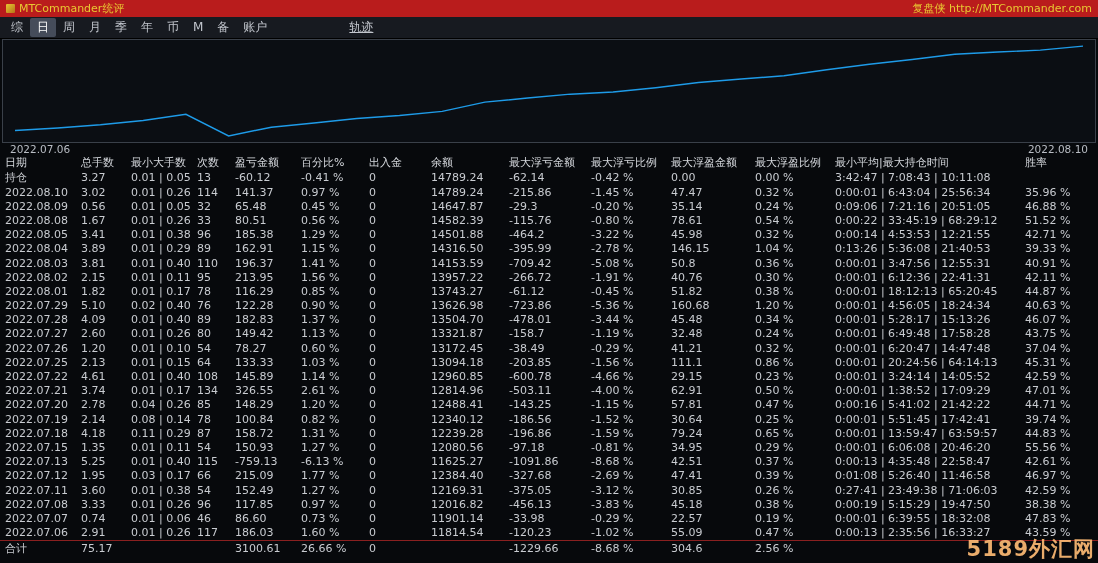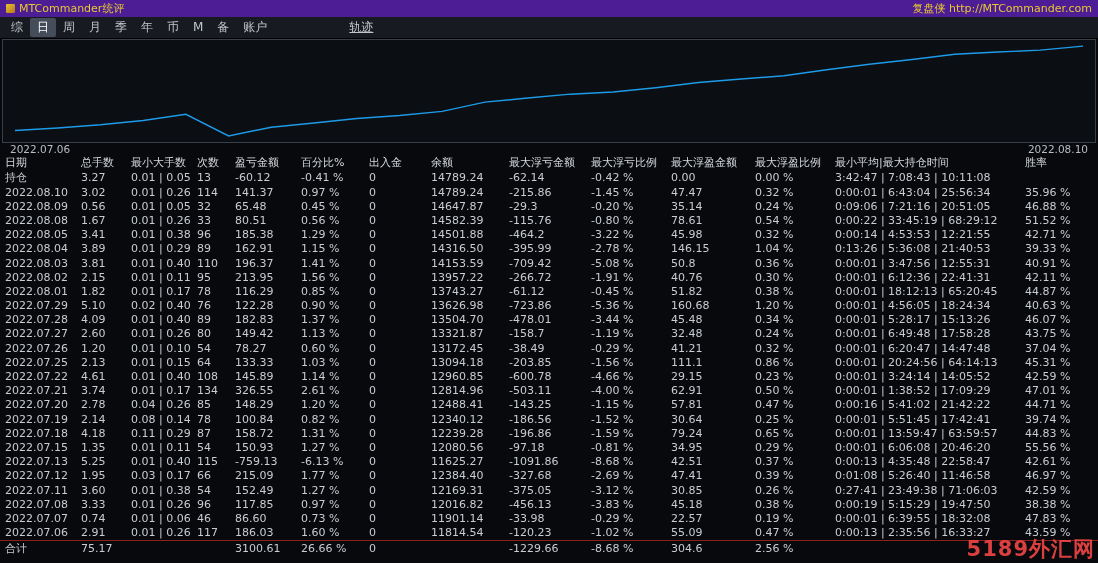--- a/index.html
+++ b/index.html
@@ -2,41 +2,41 @@
 <html><head>
 <meta charset="utf-8">
 <style>
   html,body{margin:0;padding:0;}
   body{
     position:relative;
     width:1098px;height:563px;overflow:hidden;
     background:#07090c;
     font-family:"DejaVu Sans","Liberation Sans",sans-serif;
   }
-  .titlebar{height:17px;background:#4c1d95;display:flex;justify-content:space-between;align-items:center;padding:0 6px;}
+  .titlebar{height:17px;background:#b91c1c;display:flex;justify-content:space-between;align-items:center;padding:0 6px;}
   .tb-left{display:flex;align-items:center;}
   .app-icon{width:9px;height:9px;background:linear-gradient(135deg,#e8c832,#b57218);display:inline-block;margin-right:4px;border-radius:1px;}
   .tb-title,.tb-right{color:#e8c832;font-size:11px;line-height:17px;white-space:nowrap;}
   .menubar{height:21px;background:#171a20;display:flex;align-items:center;padding:0 4px;border-bottom:1px solid #000;}
   .menu-item{color:#c2c6cd;font-size:12px;line-height:17px;padding:1px 7px;cursor:default;white-space:nowrap;}
   .menu-item.selected{background:#454c5a;color:#ffffff;border-radius:2px;}
   .menu-item.gap{margin-left:68px;text-decoration:underline;}
   .chart{height:102px;margin:0 2px;border:1px solid #3a4049;background:#0b0e13;}
   .chart svg{display:block;width:100%;height:100%;}
   .axis-row{display:flex;justify-content:space-between;padding:0 10px;height:12px;}
   .axis-row span{color:#b9bdc4;font-size:10.5px;line-height:12px;}
   table.stats{border-collapse:collapse;table-layout:fixed;width:1098px;}
   .stats th{color:#d5d8dd;font-size:11px;font-weight:normal;text-align:left;padding:0 0 0 5px;height:14.2px;white-space:nowrap;overflow:hidden;margin-top:28px;}
   .stats td{font-size:11px;padding:0 0 0 5px;height:14.2px;white-space:nowrap;overflow:hidden;color:#c9ccd1;}
   .c-green{color:#00a651;}
   .c-red{color:#e0514b;}
   .c-time{color:#4090d8;}
   .c-txt{color:#c9ccd1;}
   tr.total td{border-top:1px solid #8a2020;}
-  .watermark{position:absolute;right:3px;bottom:0;font-size:21px;font-weight:bold;color:#ef4444;opacity:.92;letter-spacing:1px;}
+  .watermark{position:absolute;right:3px;bottom:0;font-size:21px;font-weight:bold;color:#fdba74;opacity:.92;letter-spacing:1px;}
 </style>
 </head>
 <body>
 
 <div class="titlebar">
   <div class="tb-left">
     <span class="app-icon"></span>
     <span class="tb-title">MTCommander统评</span>
   </div>
   <span class="tb-right">复盘侠 http://MTCommander.com</span>

